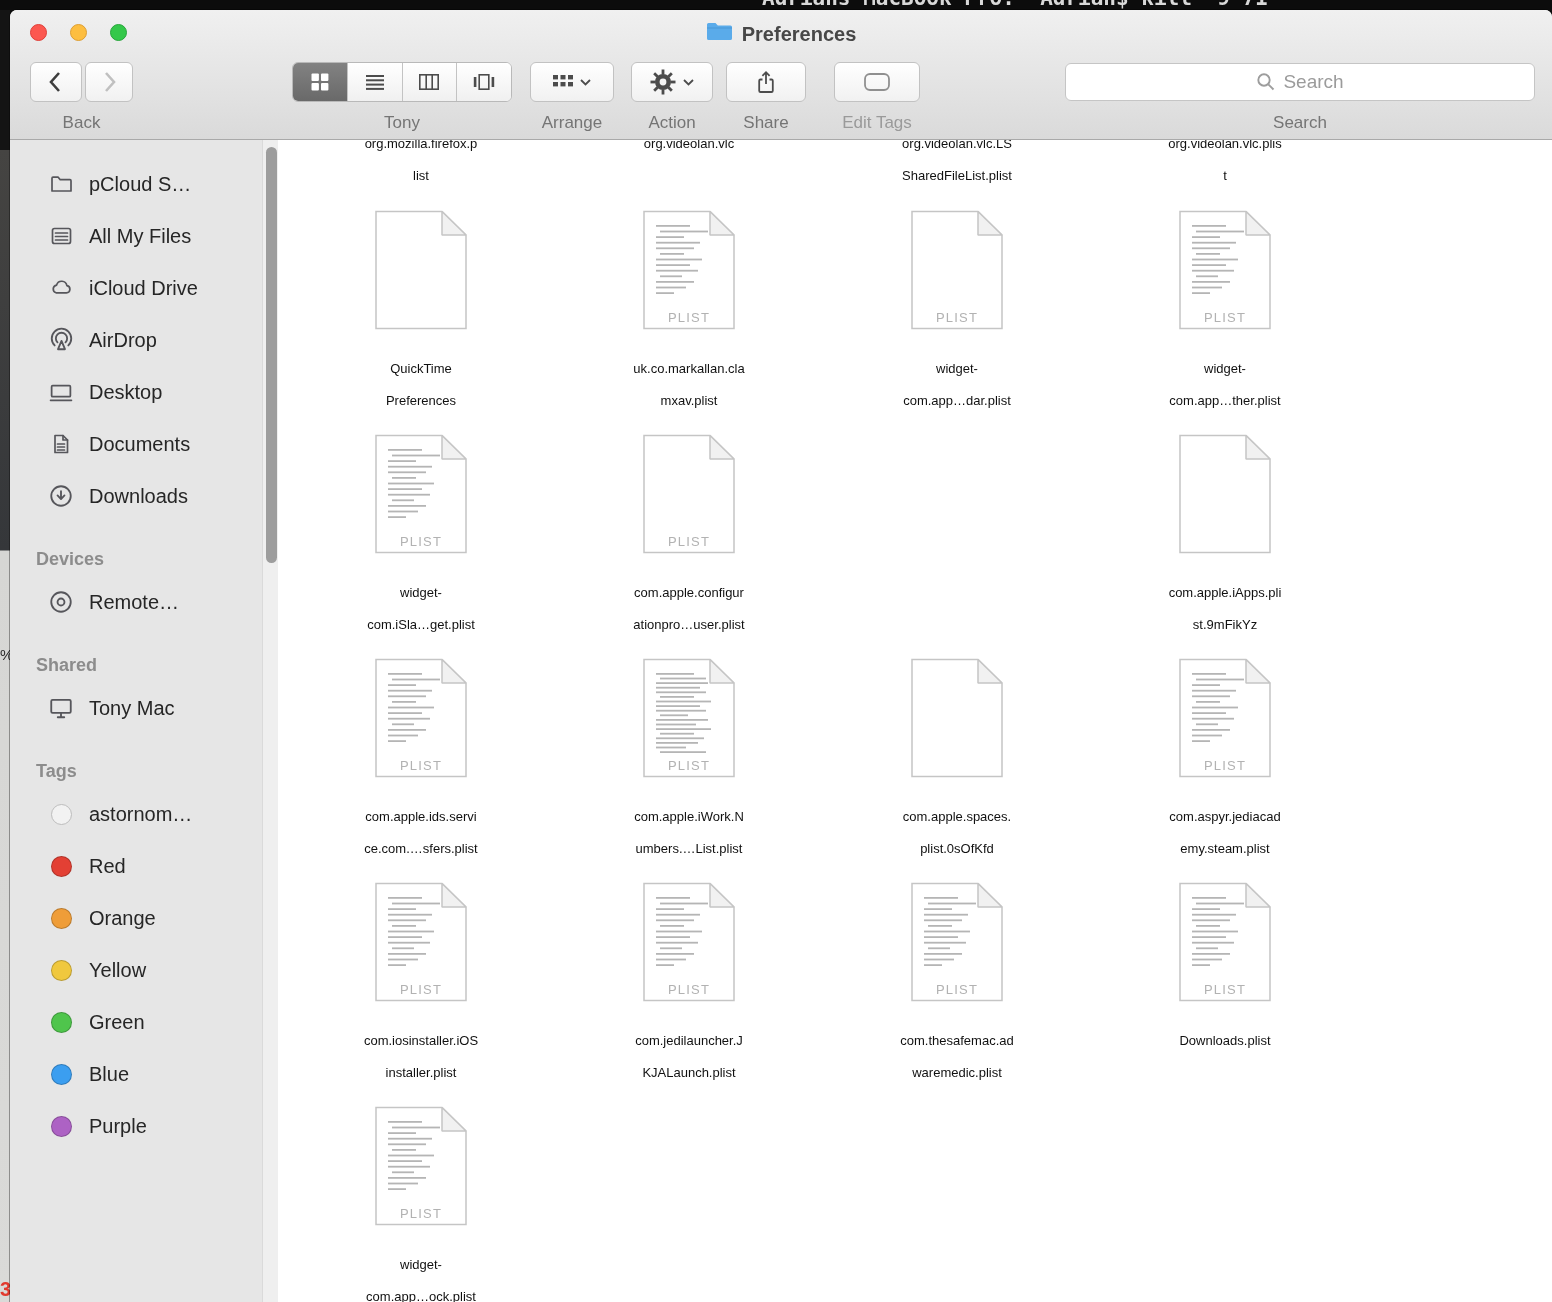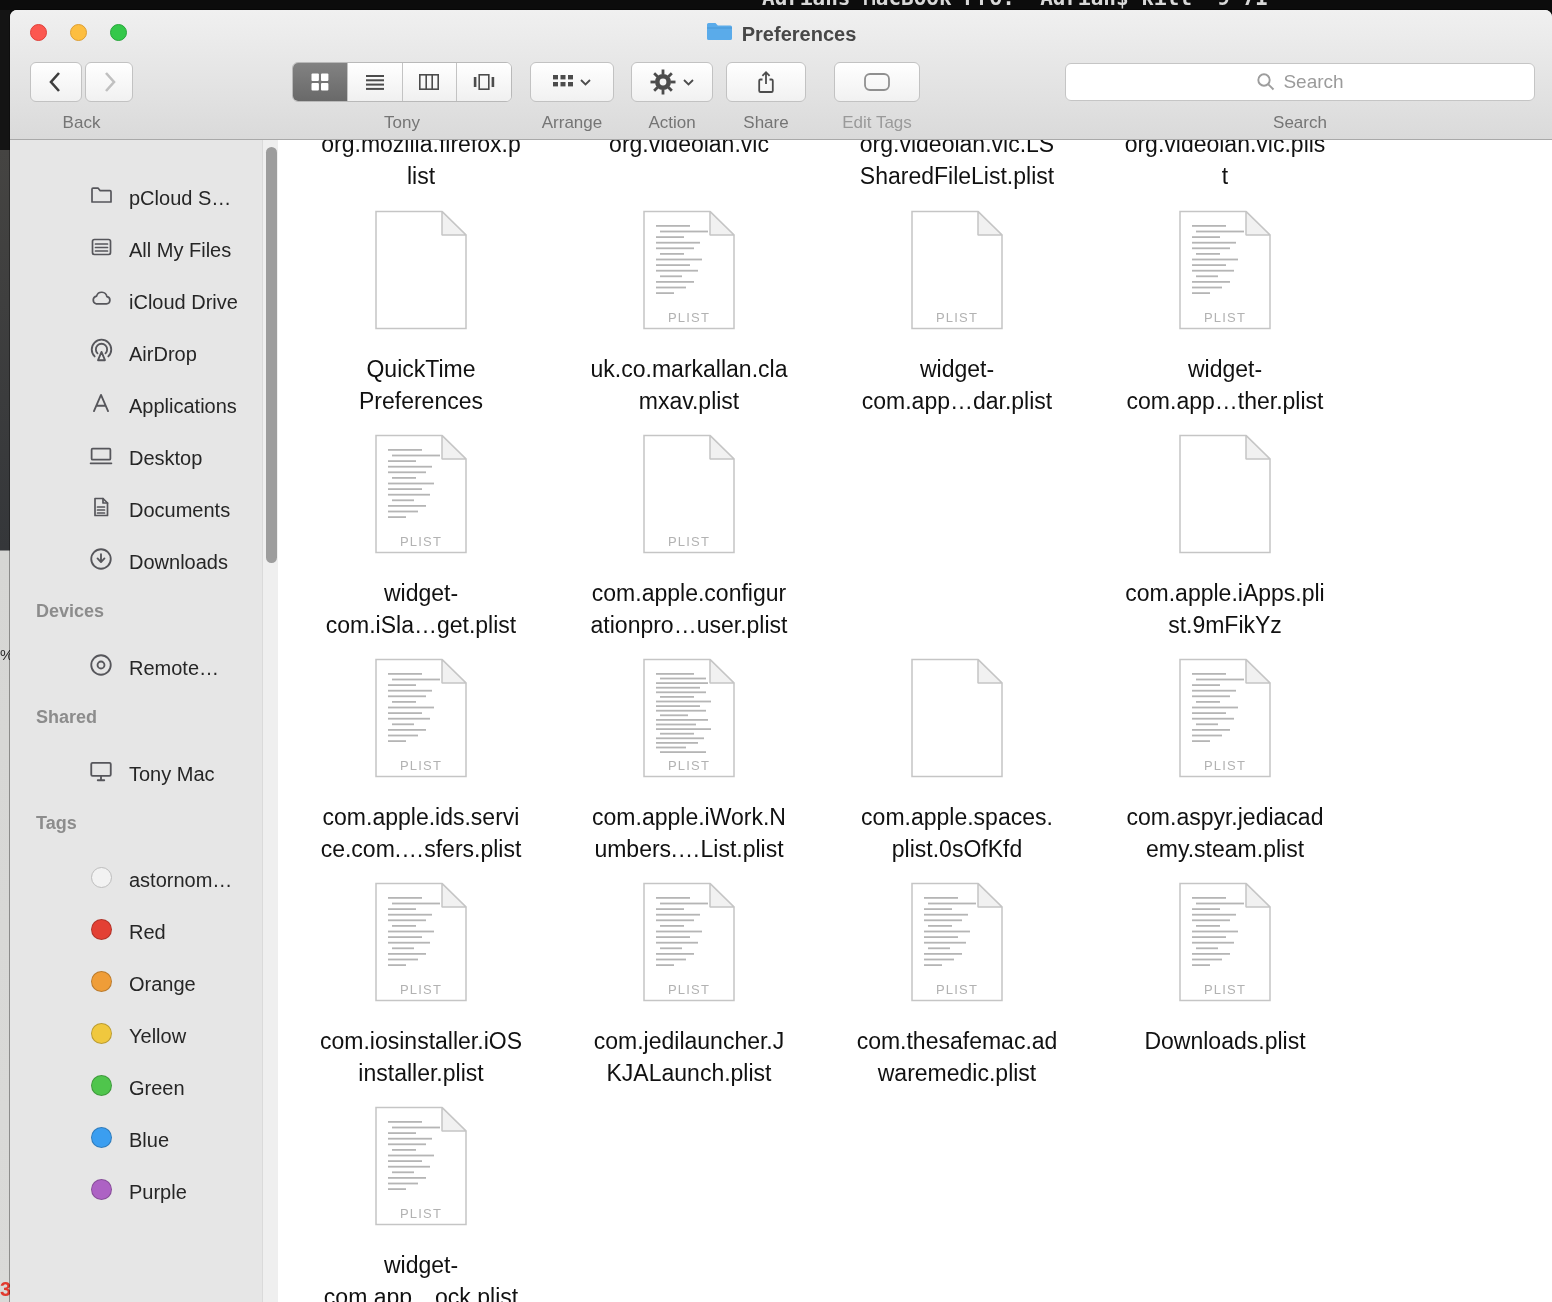--- a/index.html
+++ b/index.html
@@ -35,32 +35,32 @@
   .seg:last-child { border-right:none; }
   .seg.sel { background:linear-gradient(#828282,#696969); }
 
   .search-field { position:absolute; left:1055px; top:53px; width:470px; height:38px; background:#fff; border:1px solid #c5c5c5; border-radius:6px; display:flex; align-items:center; justify-content:center; gap:7px; }
   .search-ph { color:#9b9b9b; font-size:19px; }
 
   
   .sidebar { position:absolute; left:0; top:130px; width:252px; bottom:0; background:#e6e6e6; overflow:hidden; padding-top:18px; }
   .sb-section + .sb-section { margin-top:20px; }
   .sb-header { height:34px; line-height:34px; padding-left:26px; font-size:18px; font-weight:700; color:#8c8c8c; }
-  .sb-item { height:52px; display:flex; align-items:flex-end; padding-left:36px; font-size:20px; color:#262626; white-space:nowrap;margin-left:40px; }
+  .sb-item { height:52px; display:flex; align-items:center; padding-left:36px; font-size:20px; color:#262626; white-space:nowrap; }
   .sb-icon { width:30px; height:30px; margin-right:13px; flex:none; display:flex; align-items:center; justify-content:center; }
   .tag-dot { width:21px; height:21px; border-radius:50%; border:1px solid rgba(0,0,0,.22); }
 
   .sb-scroll { position:absolute; left:252px; top:130px; width:16px; bottom:0; background:#efefef; border-left:1px solid #dadada; }
   .sb-thumb { position:absolute; left:2.5px; top:7px; width:11px; height:416px; border-radius:6px; background:#9d9d9d; }
 
   
   .content { position:absolute; left:268px; top:130px; right:0; bottom:0; background:#ffffff; overflow:hidden; }
   .file-cell { position:absolute; top:0; width:240px; height:100%; }
   .doc-icon { position:absolute; left:72px; width:96px; height:137px; }
-  .file-label { position:absolute; left:0; width:240px; text-align:center; font-size:23px; line-height:32px; color:#111; }
+  .file-label { position:absolute; left:0; width:240px; text-align:center; font-size:13px; line-height:32px; color:#111; }
 </style>
 </head>
 <body>
 
 <div class="screen">
 
   <div class="term-strip">
     <div class="term-text">Adrians-MacBook-Pro:~ Adrian$ kill -9 71</div>
   </div>
 
@@ -232,28 +232,20 @@
                 <svg width="27" height="26" viewBox="0 0 24 24">
                   <path d="M8.3 14.2 a5.2 5.2 0 1 1 7.4 0" fill="none" stroke="#56565b" stroke-width="1.7" stroke-linejoin="round" stroke-linecap="round"></path>
                   <path d="M5.7 17 a9 9 0 1 1 12.6 0" fill="none" stroke="#56565b" stroke-width="1.7" stroke-linejoin="round" stroke-linecap="round"></path>
                   <path d="M12 12.8 l3.2 7.7 h-6.4 Z" fill="none" stroke="#56565b" stroke-width="1.7" stroke-linejoin="round" stroke-linecap="round"></path>
                 </svg>
               </span>
               <span>AirDrop</span>
             </div>
             <div class="sb-item">
               <span class="sb-icon">
-                <svg width="26" height="26" viewBox="0 0 24 24">
-                  <path d="M5.5 19.5 L12 4.5 L18.5 19.5 M7.9 14.5 h8.2" fill="none" stroke="#56565b" stroke-width="1.7" stroke-linejoin="round" stroke-linecap="round"></path>
-                </svg>
-              </span>
-              <span>Applications</span>
-            </div>
-            <div class="sb-item">
-              <span class="sb-icon">
                 <svg width="28" height="25" viewBox="0 0 24 24">
                   <rect x="3" y="5.5" width="18" height="10.5" rx="1" fill="none" stroke="#56565b" stroke-width="1.7" stroke-linejoin="round" stroke-linecap="round"></rect>
                   <path d="M2 19.5 h20" fill="none" stroke="#56565b" stroke-width="1.7" stroke-linejoin="round" stroke-linecap="round"></path>
                 </svg>
               </span>
               <span>Desktop</span>
             </div>
             <div class="sb-item">
               <span class="sb-icon">
                 <svg width="24" height="26" viewBox="0 0 24 24">

